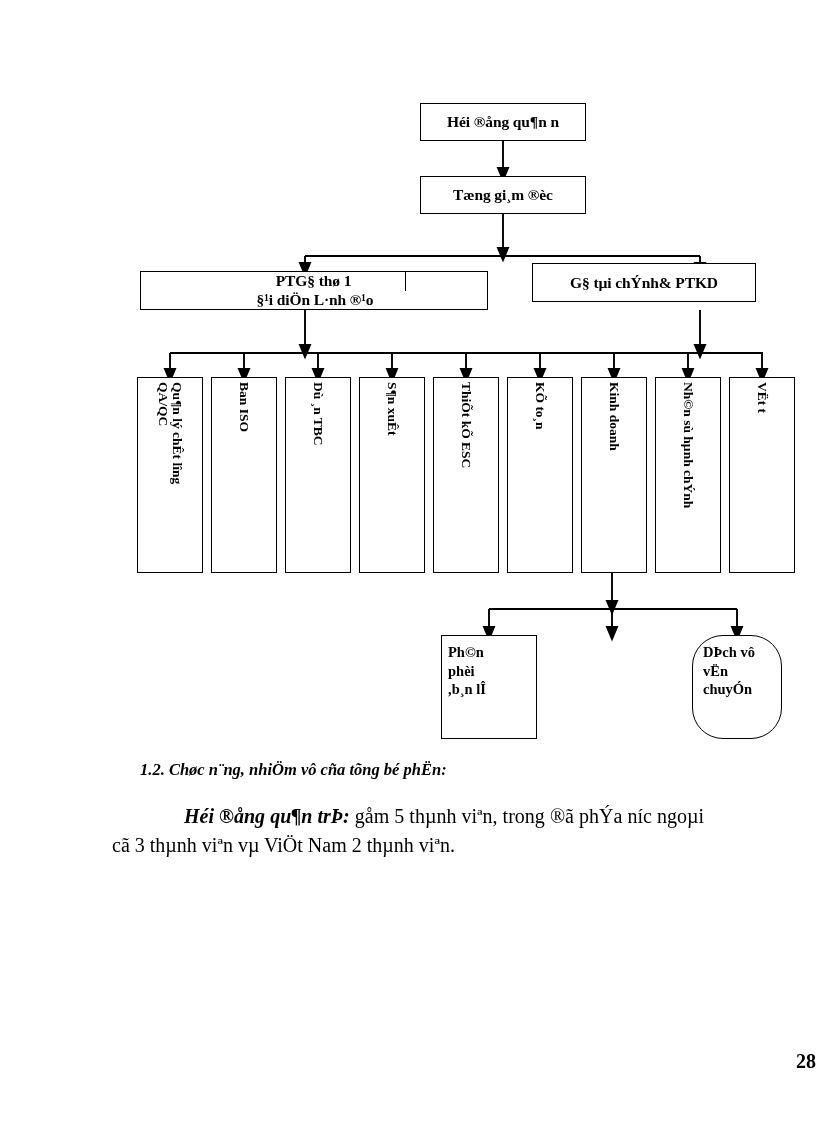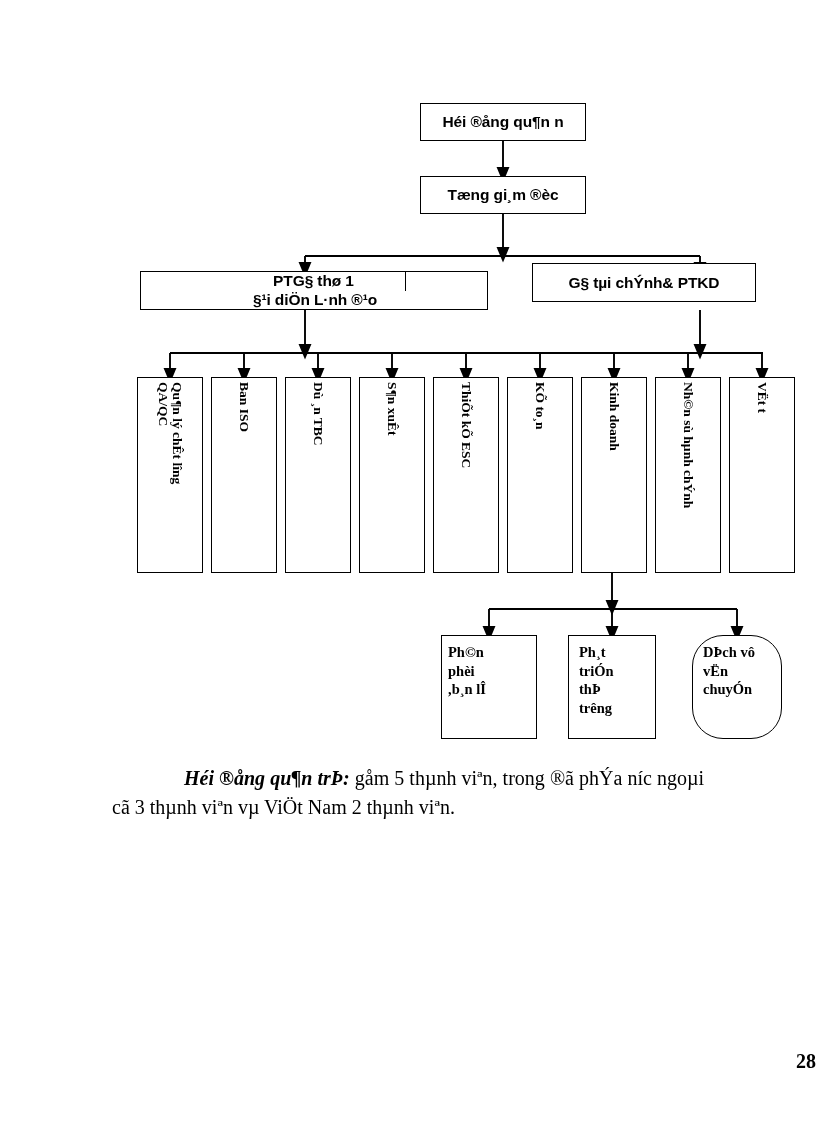--- a/index.html
+++ b/index.html
@@ -38,21 +38,21 @@
   }
 
   .node {
     position: absolute;
     box-sizing: border-box;
     border: 1.4px solid #000;
     background: #fff;
     display: flex;
     align-items: center;
     justify-content: center;
-    font-family: Liberation Sans, sans-serif;
+    font-family: Liberation Serif, serif;
     font-weight: bold;
     letter-spacing: -0.1px;
   }
   .node.h {
     font-size: 15.5px;
     white-space: nowrap;
   }
   
   .node.pair {
     padding: 0;
@@ -255,36 +255,31 @@
     <div class="vnode" style="left:729px; top:377px; width:66px; height:196px;">
       <div class="vtext">VËt t</div>
     </div>
 
     <div class="bnode" style="left:441px; top:635px; width:96px; height:104px;padding-left:6px;">
       <span>Ph©n</span>
       <span>phèi</span>
       <span>,b¸n lÎ</span>
     </div>
 
-    <div class="bnode" style="left:568px; top:635px; width:88px; height:104px;">
-      <span>Ph¸t</span>
-      <span>triÓn</span>
-      <span>thÞ</span>
-      <span>trêng</span>
-    </div>
 
     <div class="bnode" style="left:692px; top:635px; width:90px; height:104px;border-radius:31px;">
       <span>DÞch vô</span>
       <span>vËn</span>
       <span>chuyÓn</span>
     </div>
 
   </div>
 
   <div class="body-text">
+    <div class="heading">1.2. Chøc n¨ng, nhiÖm vô cña tõng bé phËn:</div>
 
     <p class="para indent">
       <span class="lead">Héi ®ång qu¶n trÞ:</span><span> gåm 5 thµnh viªn, trong ®ã phÝa níc ngoµi cã 3 thµnh viªn vµ ViÖt Nam 2 thµnh viªn.</span>
     </p>
 
   </div>
 
   <div class="page-number">28</div>
 
 </div>

